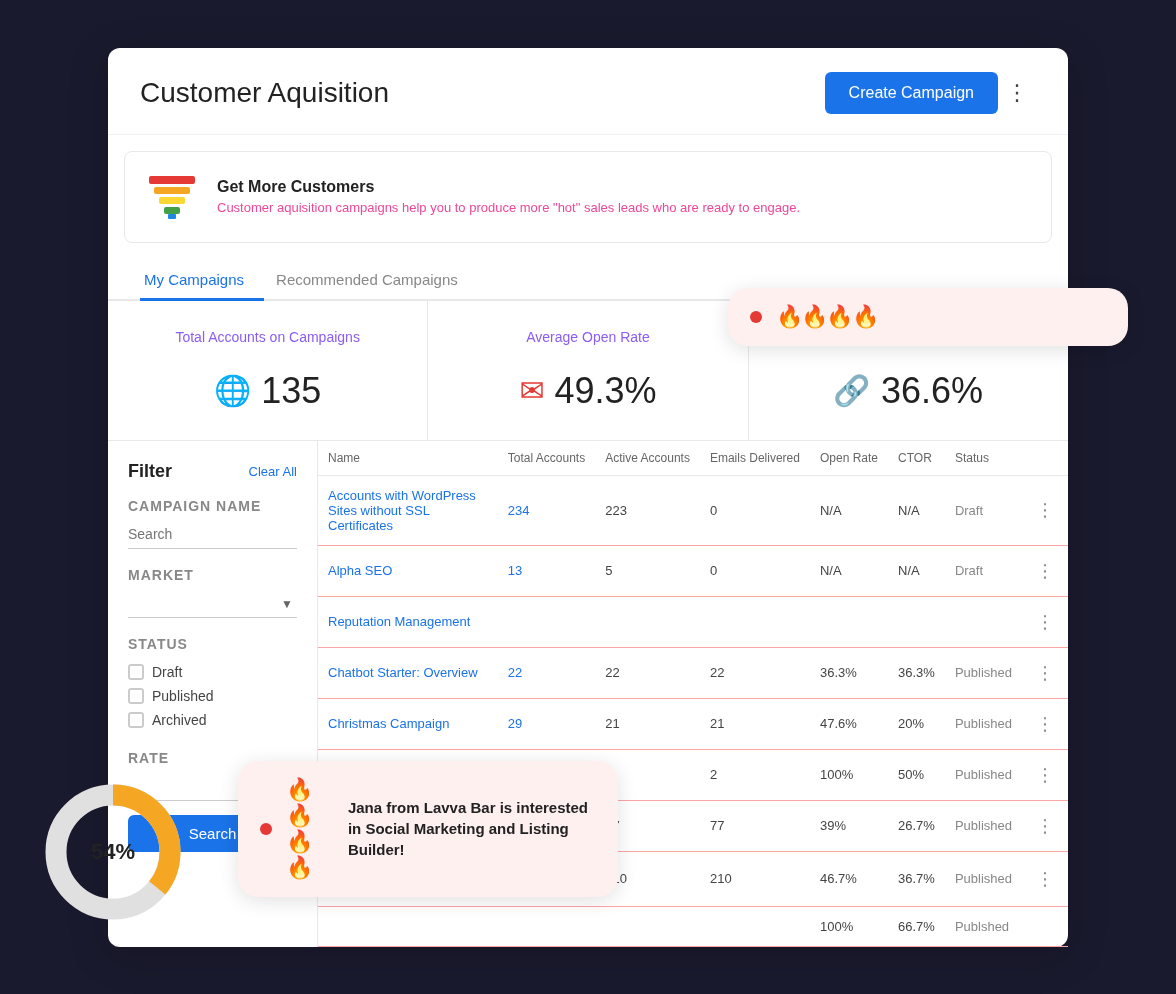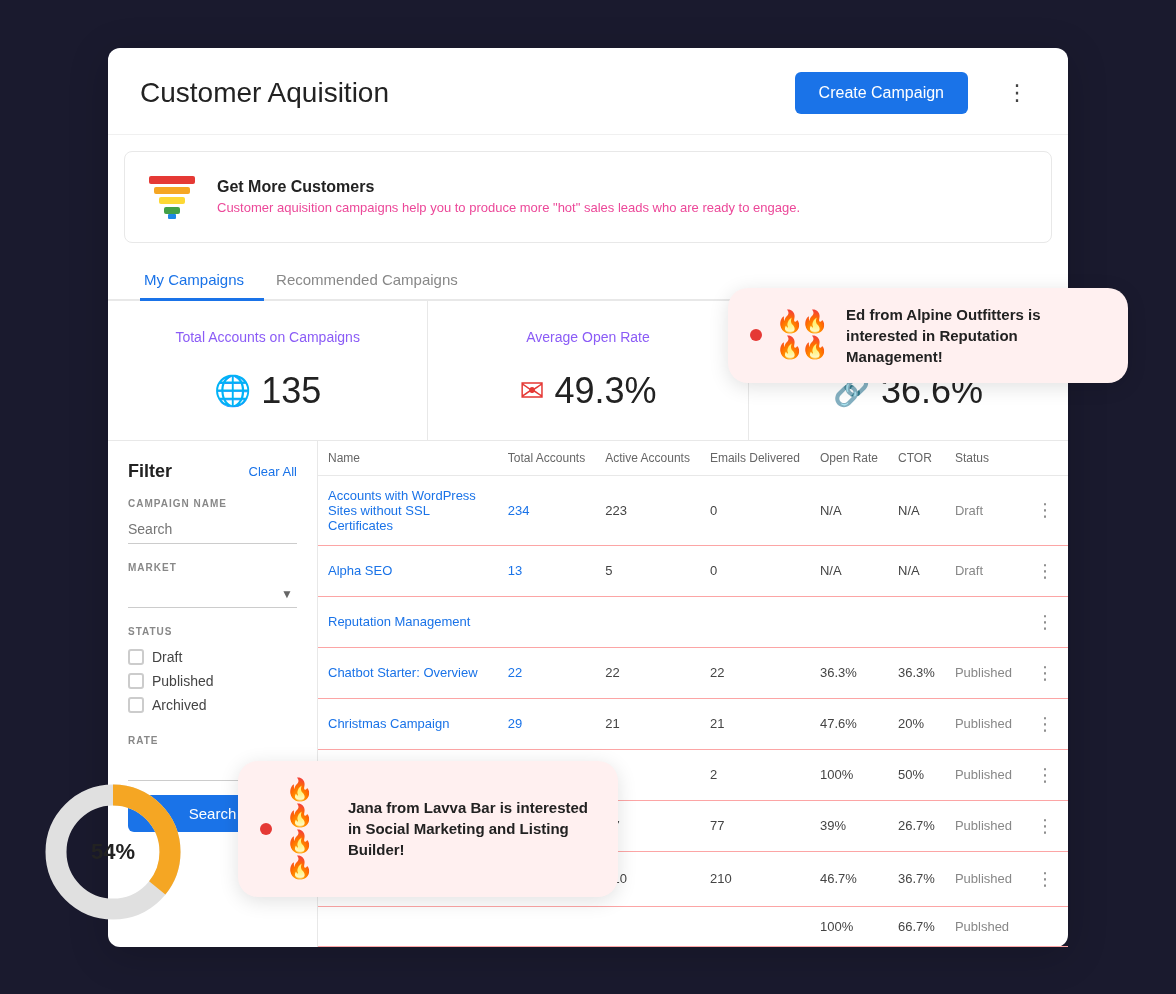--- a/index.html
+++ b/index.html
@@ -30,21 +30,21 @@
       border-bottom: 1px solid #f0f0f0;
     }
     .header-title {
       font-size: 28px;
       font-weight: 400;
       color: #222;
     }
     .header-actions {
       display: flex;
       align-items: center;
-      gap: 30px;
+      gap: 0;
     }
     .create-campaign-btn {
       background: #1a73e8;
       color: #fff;
       border: none;
       border-radius: 6px;
       padding: 12px 24px;
       font-size: 16px;
       font-weight: 500;
       cursor: pointer;
@@ -156,21 +156,21 @@
       color: #222;
     }
     .clear-all-btn {
       font-size: 13px;
       color: #1a73e8;
       background: none;
       border: none;
       cursor: pointer;
     }
     .filter-section-label {
-      font-size: 10px;
+      font-size: 14px;
       font-weight: 700;
       color: #888;
       letter-spacing: 1px;
       margin-bottom: 6px;
       margin-top: 14px;
     }
     .filter-input {
       width: 100%;
       border: none;
       border-bottom: 1px solid #ccc;
@@ -575,21 +575,20 @@
       </td>
     </tr>
           </tbody>
       </table>
     </div>
   </div>
 
   <div class="tooltip-alpine">
     <span class="fire-dot" style="background:#e53935;"></span>
     <span class="fire-emojis">🔥🔥🔥🔥</span>
-    <span class="tooltip-text">Ed from Alpine Outfitters is interested in Reputation Management!</span>
   </div>
 
   <div class="tooltip-lavva">
     <span class="fire-dot" style="background:#e53935;"></span>
     <span class="fire-emojis">🔥🔥🔥🔥</span>
     <span class="tooltip-text">Jana from Lavva Bar is interested in Social Marketing and  Listing Builder!</span>
   </div>
 
   <div style="position:absolute; left:-70px; bottom:20px; width:150px; height:150px; z-index:5;">
     <svg viewBox="0 0 100 100" width="150" height="150">

